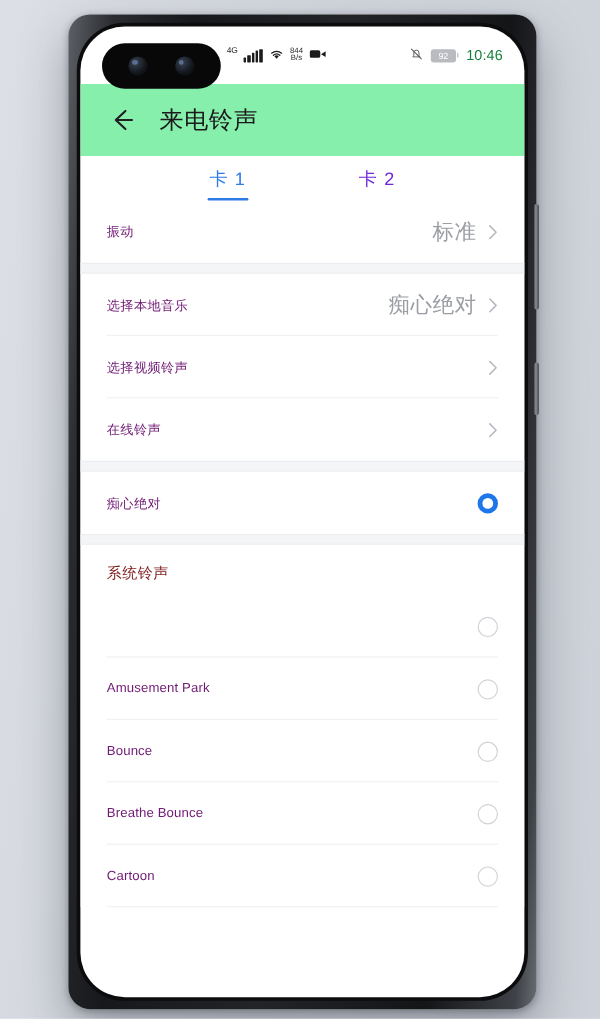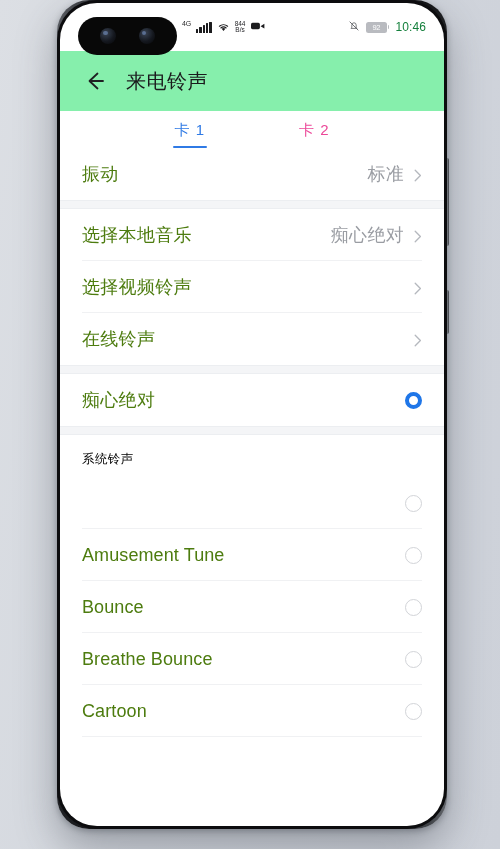--- a/index.html
+++ b/index.html
@@ -9,24 +9,25 @@
     font-family:"Liberation Sans", "DejaVu Sans", sans-serif;
   }
   body {
     background: linear-gradient(100deg,#dcdfe4 0%, #d2d6dd 45%, #cdd1d9 100%);
     position:relative;
   }
 
   
   .phone {
     position:absolute;
-    left:57px; top:0;
+    left:57px; top:12px;
     width:390px; height:829px;
-    border-radius:32px;
+    border-radius:18px;
     background:linear-gradient(95deg,#5d6066 0%, #2a2c30 8%, #17181b 22%, #232428 50%, #141517 80%, #3e4146 96%, #6a6d73 100%);
+    padding:7px;
     box-shadow:
       0 18px 40px rgba(60,65,75,.40),
       0 2px 6px rgba(40,45,55,.35);
   }
   .phone-inner {
     position:relative;
     width:100%; height:100%;
     border-radius:40px;
     background:#0c0c0e;
     padding:3px;
@@ -123,21 +124,21 @@
     font-size:20px; color:#1a1a1c; letter-spacing:.5px;
   }
 
   
   .tabs {
     display:flex; justify-content:center; gap:94px;
     padding-top:10px; padding-bottom:0;
     background:#fff;
   }
   .tab {
-    font-size:15px; color:#ec4899; padding-bottom:8px;
+    font-size:15px; color:#6d28d9; padding-bottom:8px;
     position:relative; letter-spacing:1px;
   }
   .tab.active { color:#2f7ae5; }
   .tab.active::after{
     content:""; position:absolute; left:50%; transform:translateX(-50%);
     bottom:0; width:34px; height:2.5px; border-radius:2px;
     background:#2f7ae5;
   }
 
   
@@ -146,32 +147,32 @@
   .row {
     height:52px;
     display:flex; align-items:center;
     margin:0 22px;
     position:relative;
   }
   .row.sep::after{
     content:""; position:absolute; left:0; right:0; bottom:0;
     height:1px; background:#f0f1f3;
   }
-  .row-label { font-size:18px; color:#4d7c0f; letter-spacing:.3px; }
+  .row-label { font-size:11px; color:#701a75; letter-spacing:.3px; }
   .row-label.en { letter-spacing:.1px; }
   .row-value {
     margin-left:auto; font-size:18px; color:#9a9da3; letter-spacing:.3px;
   }
   .chev {
     margin-left:10px; width:8px; height:13px; flex:0 0 auto;
   }
   .row-right-only .chev{ margin-left:auto; }
 
   .section-title{
-    font-size:12.5px; color:#000000;
+    font-size:12.5px; color:#7f1d1d;
     margin:0 22px; padding:16px 0 9px; letter-spacing:.4px;
   }
 
   .radio {
     margin-left:auto;
     width:17px;height:17px;border-radius:50%;
     border:1.4px solid #d2d4d8; flex:0 0 auto;
   }
   .radio.on{
     border:4.5px solid #1f76e8;
@@ -303,21 +304,21 @@
         </div>
 
         <div class="grp-gap"></div>
 
         <div class="section-title">系统铃声</div>
 
         <div class="row sep">
           <span class="radio"></span>
         </div>
         <div class="row sep">
-          <span class="row-label en">Amusement Tune</span>
+          <span class="row-label en">Amusement Park</span>
           <span class="radio"></span>
         </div>
         <div class="row sep">
           <span class="row-label en">Bounce</span>
           <span class="radio"></span>
         </div>
         <div class="row sep">
           <span class="row-label en">Breathe Bounce</span>
           <span class="radio"></span>
         </div>

